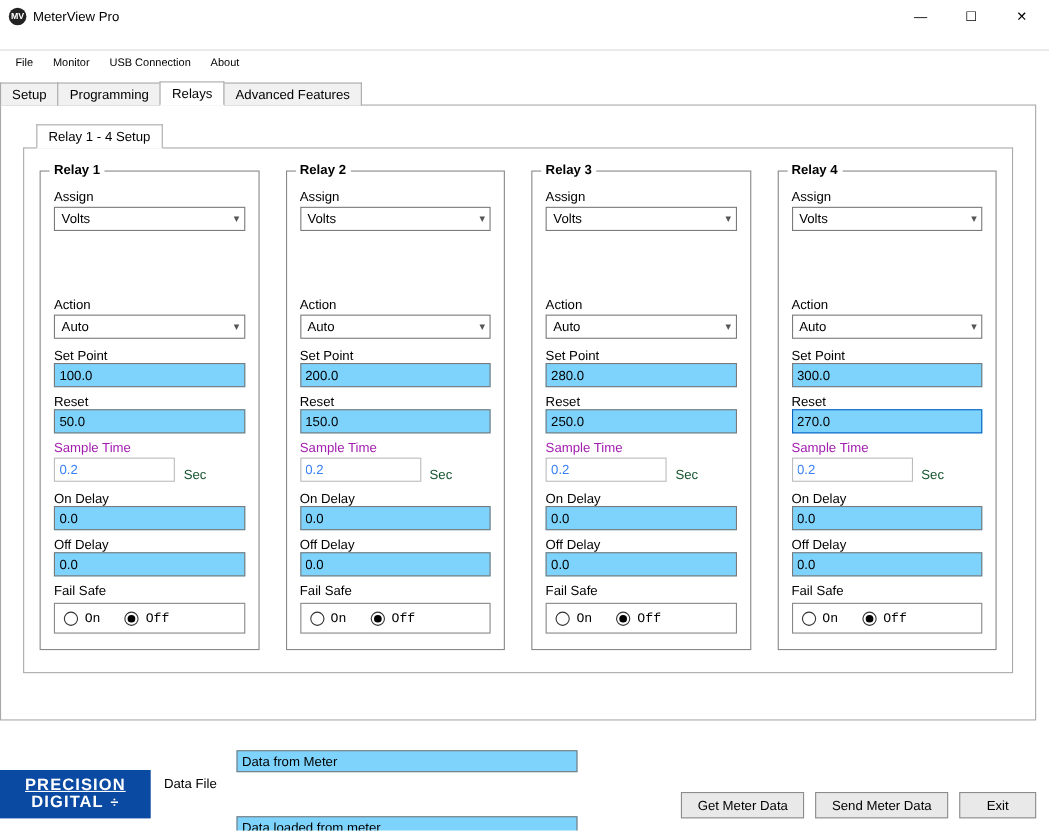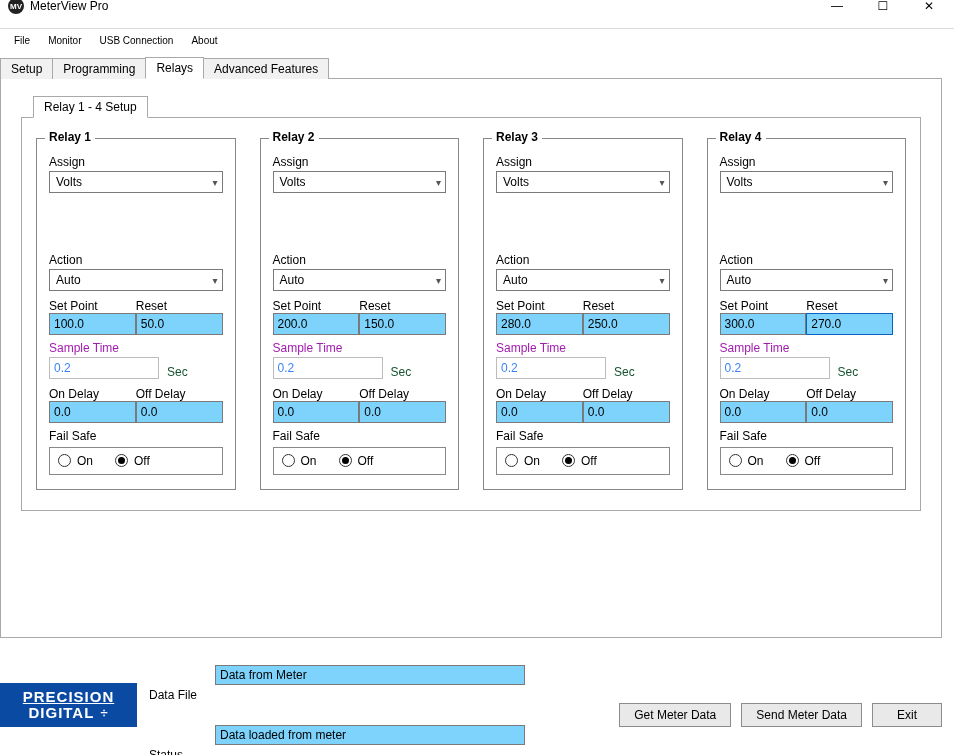--- a/index.html
+++ b/index.html
@@ -7,21 +7,21 @@
     margin: 0; padding: 0;
     font-family: "Segoe UI", Tahoma, sans-serif;
     font-size: 12px;
     background: #fff;
     color: #000;
     width: 954px; height: 755px;
   }
   
   .titlebar {
     display: flex; align-items: center;
-    height: 29px;
+    height: 46px;
     padding: 0 2px 16px 8px;
     border-bottom: 1px solid #d9d9d9;
     background: #fff;
   }
   .titlebar .app-icon {
     width: 16px; height: 16px;
     border-radius: 50%;
     background: #222;
     display: inline-flex; align-items: center; justify-content: center;
     color: #fff; font-size: 8px; font-weight: bold;
@@ -137,36 +137,37 @@
   }
   .txt[disabled] {
     color: #3b82f6;
     border-color: #bcbcbc;
     background: #fff;
   }
   .txt.active-focus {
     border: 1px solid #0a63c2;
   }
 
-  .row2 { display: flex; margin-top: 2px; }
+  .row2 { display: flex; margin-top: 2px; flex-direction: column; }
   .col { display: flex; flex-direction: column; flex: 1; }
 
   .sample-row { display: flex; align-items: flex-end; gap: 2px; margin-top: 2px; }
   .sample-row .txt { width: 110px; }
 
   
   .fsbox {
     border: 1px solid #888;
     margin-top: 4px;
     padding: 6px 8px;
     display: flex; gap: 22px; align-items: center;
   }
   .radio {
-    display: inline-flex; gap: 6px;
+    display: inline-flex; align-items: center; gap: 6px;
     font-size: 12px;
+    font-family: Liberation Mono, monospace;
   }
   .radio .dot {
     width: 13px; height: 13px;
     border: 1px solid #333;
     border-radius: 50%;
     display: inline-flex; align-items: center; justify-content: center;
   }
   .radio.checked .dot::after {
     content: "";
     width: 7px; height: 7px;

